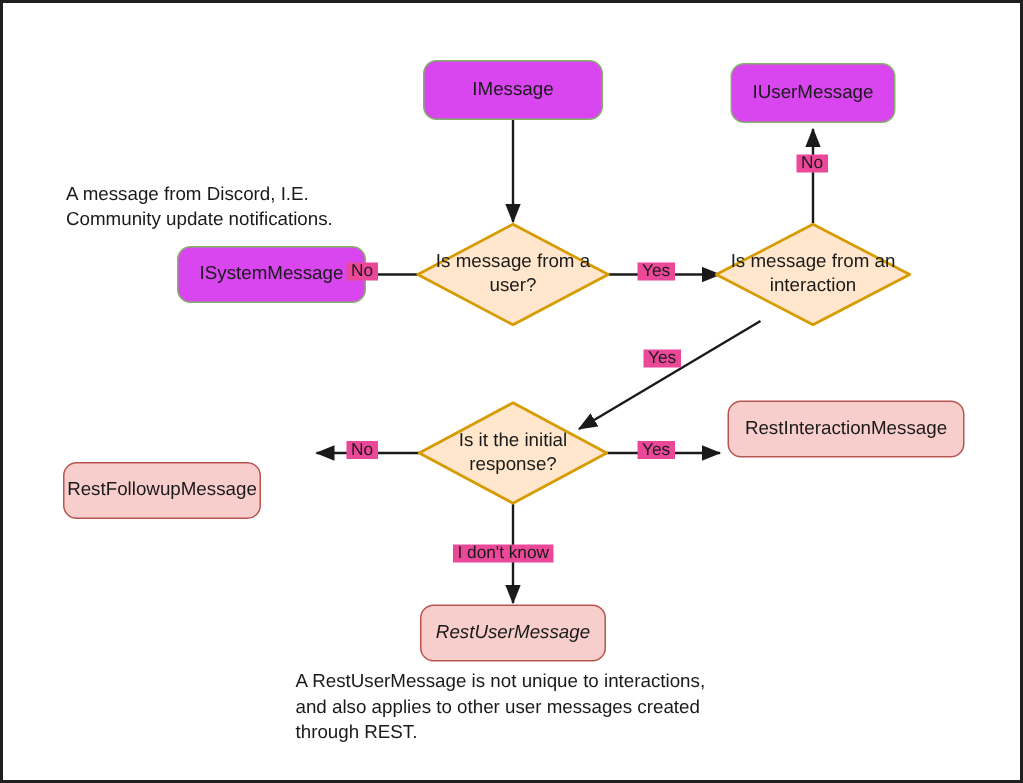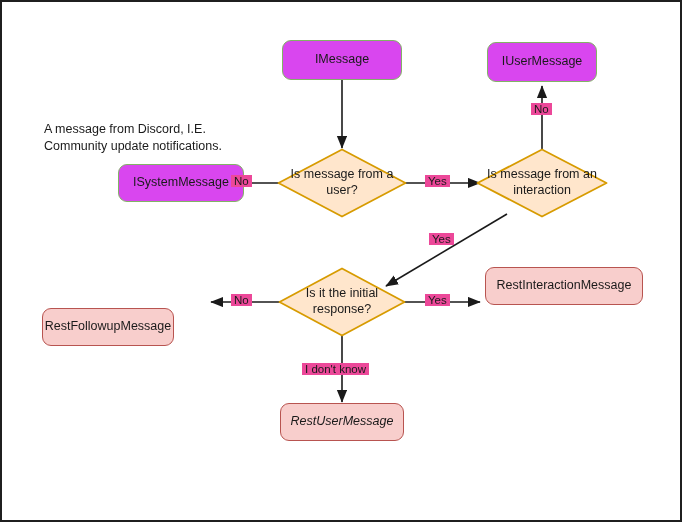--- a/index.html
+++ b/index.html
@@ -181,14 +181,17 @@
 
   <div class="edge-label" style="left:229px; top:292px;">No</div>
 
   <div class="edge-label" style="left:423px; top:292px;">Yes</div>
 
   <div class="edge-label" style="left:300px; top:361px;">I don't know</div>
 
   <div class="caption" style="left:42px; top:119px; width:200px;">A message from Discord, I.E.
 Community update notifications.</div>
 
+  <div class="caption" style="left:195px; top:444px; width:290px;">A RestUserMessage is not unique to interactions,
+and also applies to other user messages created
+through REST.</div>
 
 </div>
 
 </body></html>

